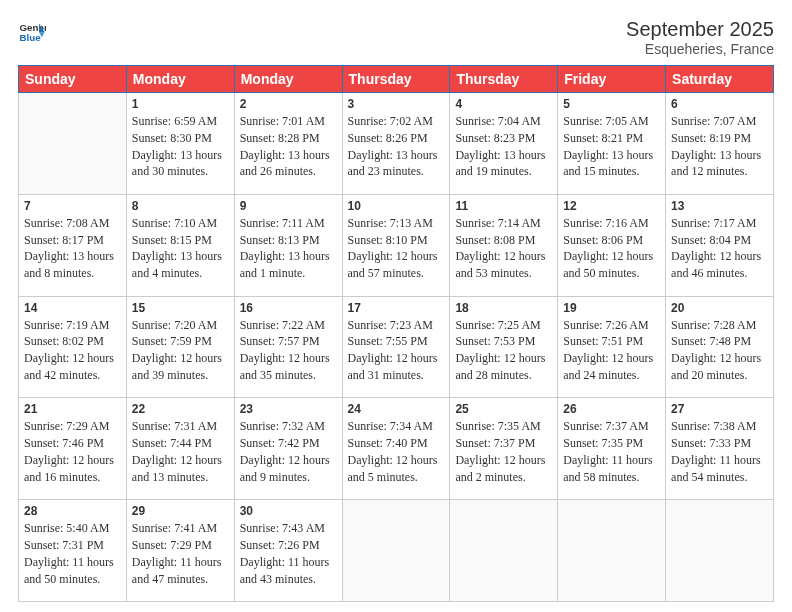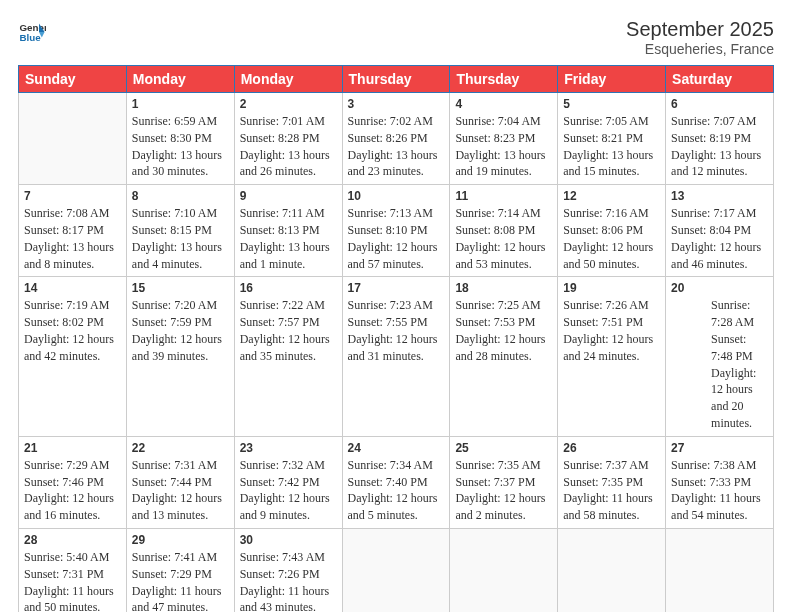--- a/index.html
+++ b/index.html
@@ -253,21 +253,21 @@
           </td>
           <td>
             <span class="day-num">19</span>
             <div class="day-info" style="white-space: pre-line;">Sunrise: 7:26 AM
 Sunset: 7:51 PM
 Daylight: 12 hours
 and 24 minutes.</div>
           </td>
           <td>
             <span class="day-num">20</span>
-            <div class="day-info" style="white-space: pre-line; margin-left: 40px;">Sunrise: 7:28 AM
+            <div class="day-info" style="white-space: pre-line;">Sunrise: 7:28 AM
 Sunset: 7:48 PM
 Daylight: 12 hours
 and 20 minutes.</div>
           </td>
         </tr>
         <tr>
           <td>
             <span class="day-num">21</span>
             <div class="day-info" style="white-space: pre-line;">Sunrise: 7:29 AM
 Sunset: 7:46 PM

